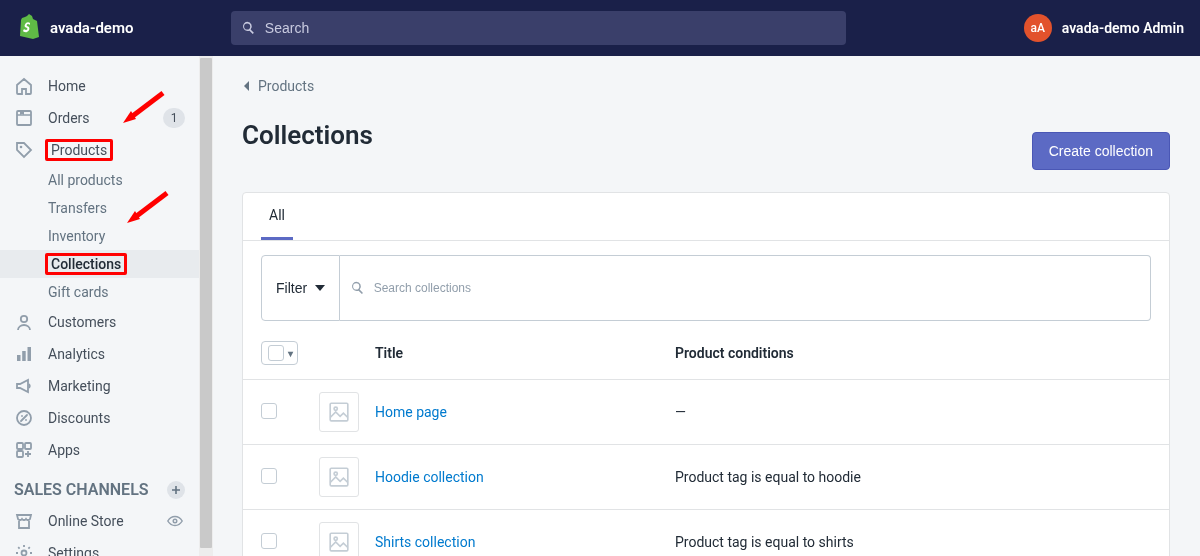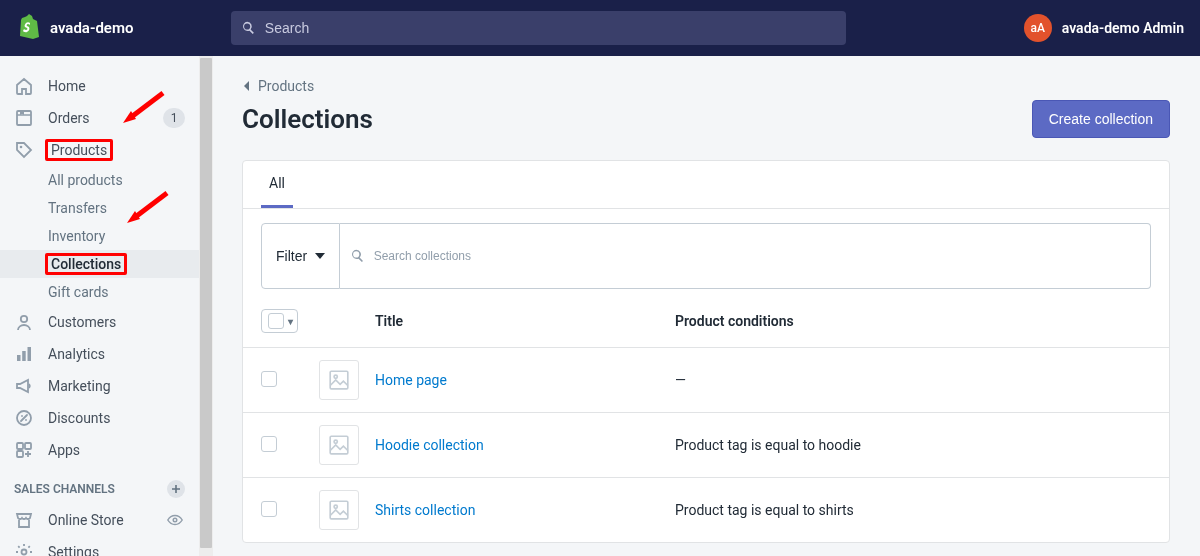--- a/index.html
+++ b/index.html
@@ -27,34 +27,34 @@
   .nav-item { display: flex; align-items: center; padding: 6px 14px; gap: 14px; cursor: pointer; color: #454f5b; font-size: 14px; }
   .nav-item .icon { width: 20px; height: 20px; display: flex; align-items: center; justify-content: center; color: #919eab; }
   .nav-item .label { flex: 1; }
   .nav-item .badge { background: #dfe3e8; color: #454f5b; border-radius: 10px; min-width: 22px; height: 20px; font-size: 12px; display: flex; align-items: center; justify-content: center; padding: 0 6px; }
   .sub-nav { list-style: none; }
   .sub-item { padding: 6px 14px 6px 48px; color: #637381; font-size: 14px; cursor: pointer; }
   .sub-item.active { background: #e8ebee; color: #212b36; font-weight: 500; }
   
   .highlight-box { border: 3px solid #ff0000; border-radius: 2px; display: inline-block; padding: 0px 3px; margin: -3px; }
   
-  .section-title { padding: 14px 14px 6px; font-size: 12px; font-weight: 600; color: #637381; display: flex; align-items: center; justify-content: space-between; }
+  .section-title { padding: 14px 14px 6px; font-size: 16px; font-weight: 600; color: #637381; display: flex; align-items: center; justify-content: space-between; }
   .section-title .plus { color: #919eab; width: 18px; height: 18px; background: #dfe3e8; border-radius: 50%; display: flex; align-items: center; justify-content: center; }
   
   .settings-row { margin-top: auto; padding-bottom: 12px; }
   
   
   .arrow { position: absolute; pointer-events: none; }
   
   
   .main { flex: 1; padding: 22px 30px 0 42px; overflow: hidden; }
   .breadcrumb { color: #637381; font-size: 14px; display: flex; align-items: center; gap: 6px; margin-bottom: 6px; cursor: pointer; }
   .page-head { display: flex; align-items: center; justify-content: space-between; margin-bottom: 22px; }
   .page-title { font-size: 26px; font-weight: 600; color: #212b36; }
-  .btn-primary { background: #5c6ac4; color: #fff; border: none; border-radius: 4px; padding: 10px 16px; font-size: 14px; cursor: pointer; border: 1px solid #4a57b5; }
+  .btn-primary { background: #5c6ac4; color: #fff; border: none; border-radius: 4px; padding: 10px 16px; font-size: 14px; cursor: pointer; border: 1px solid #4a57b5; margin-top: 32px; }
   
   .card { background: #fff; border: 1px solid #e1e3e5; border-radius: 4px; }
   .tabs { display: flex; border-bottom: 1px solid #e1e3e5; padding: 0 18px; }
   .tab { padding: 14px 8px; color: #637381; font-size: 14px; cursor: pointer; border-bottom: 3px solid transparent; }
   .tab.active { color: #212b36; border-bottom-color: #5c6ac4; }
   
   .filter-row { display: flex; padding: 14px 18px 6px; gap: 0; }
   .filter-btn { border: 1px solid #c4cdd5; background: #fff; border-radius: 4px 0 0 4px; padding: 24px 14px; display: flex; align-items: center; gap: 8px; cursor: pointer; font-size: 14px; color: #212b36; }
   .filter-search { flex: 1; border: 1px solid #c4cdd5; border-left: none; border-radius: 0 4px 4px 0; display: flex; align-items: center; padding: 0 10px; gap: 8px; }
   .filter-search input { border: none; outline: none; width: 100%; font-size: 12px; padding: 8px 0; }

